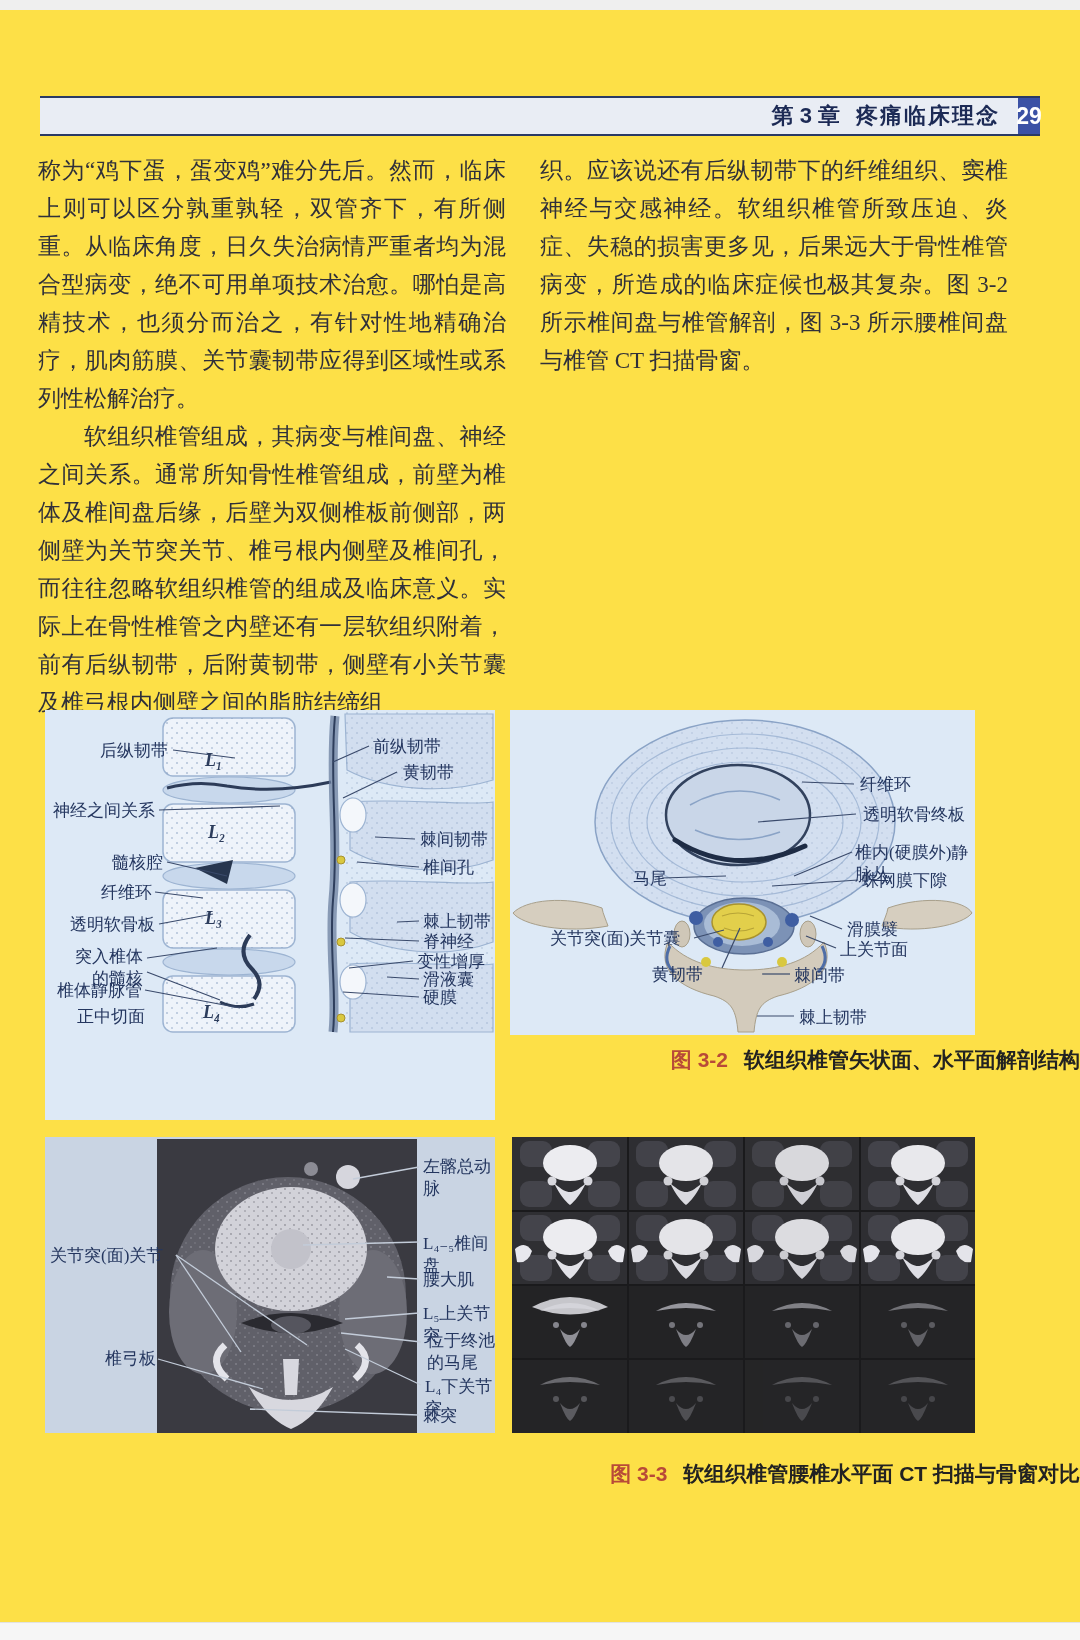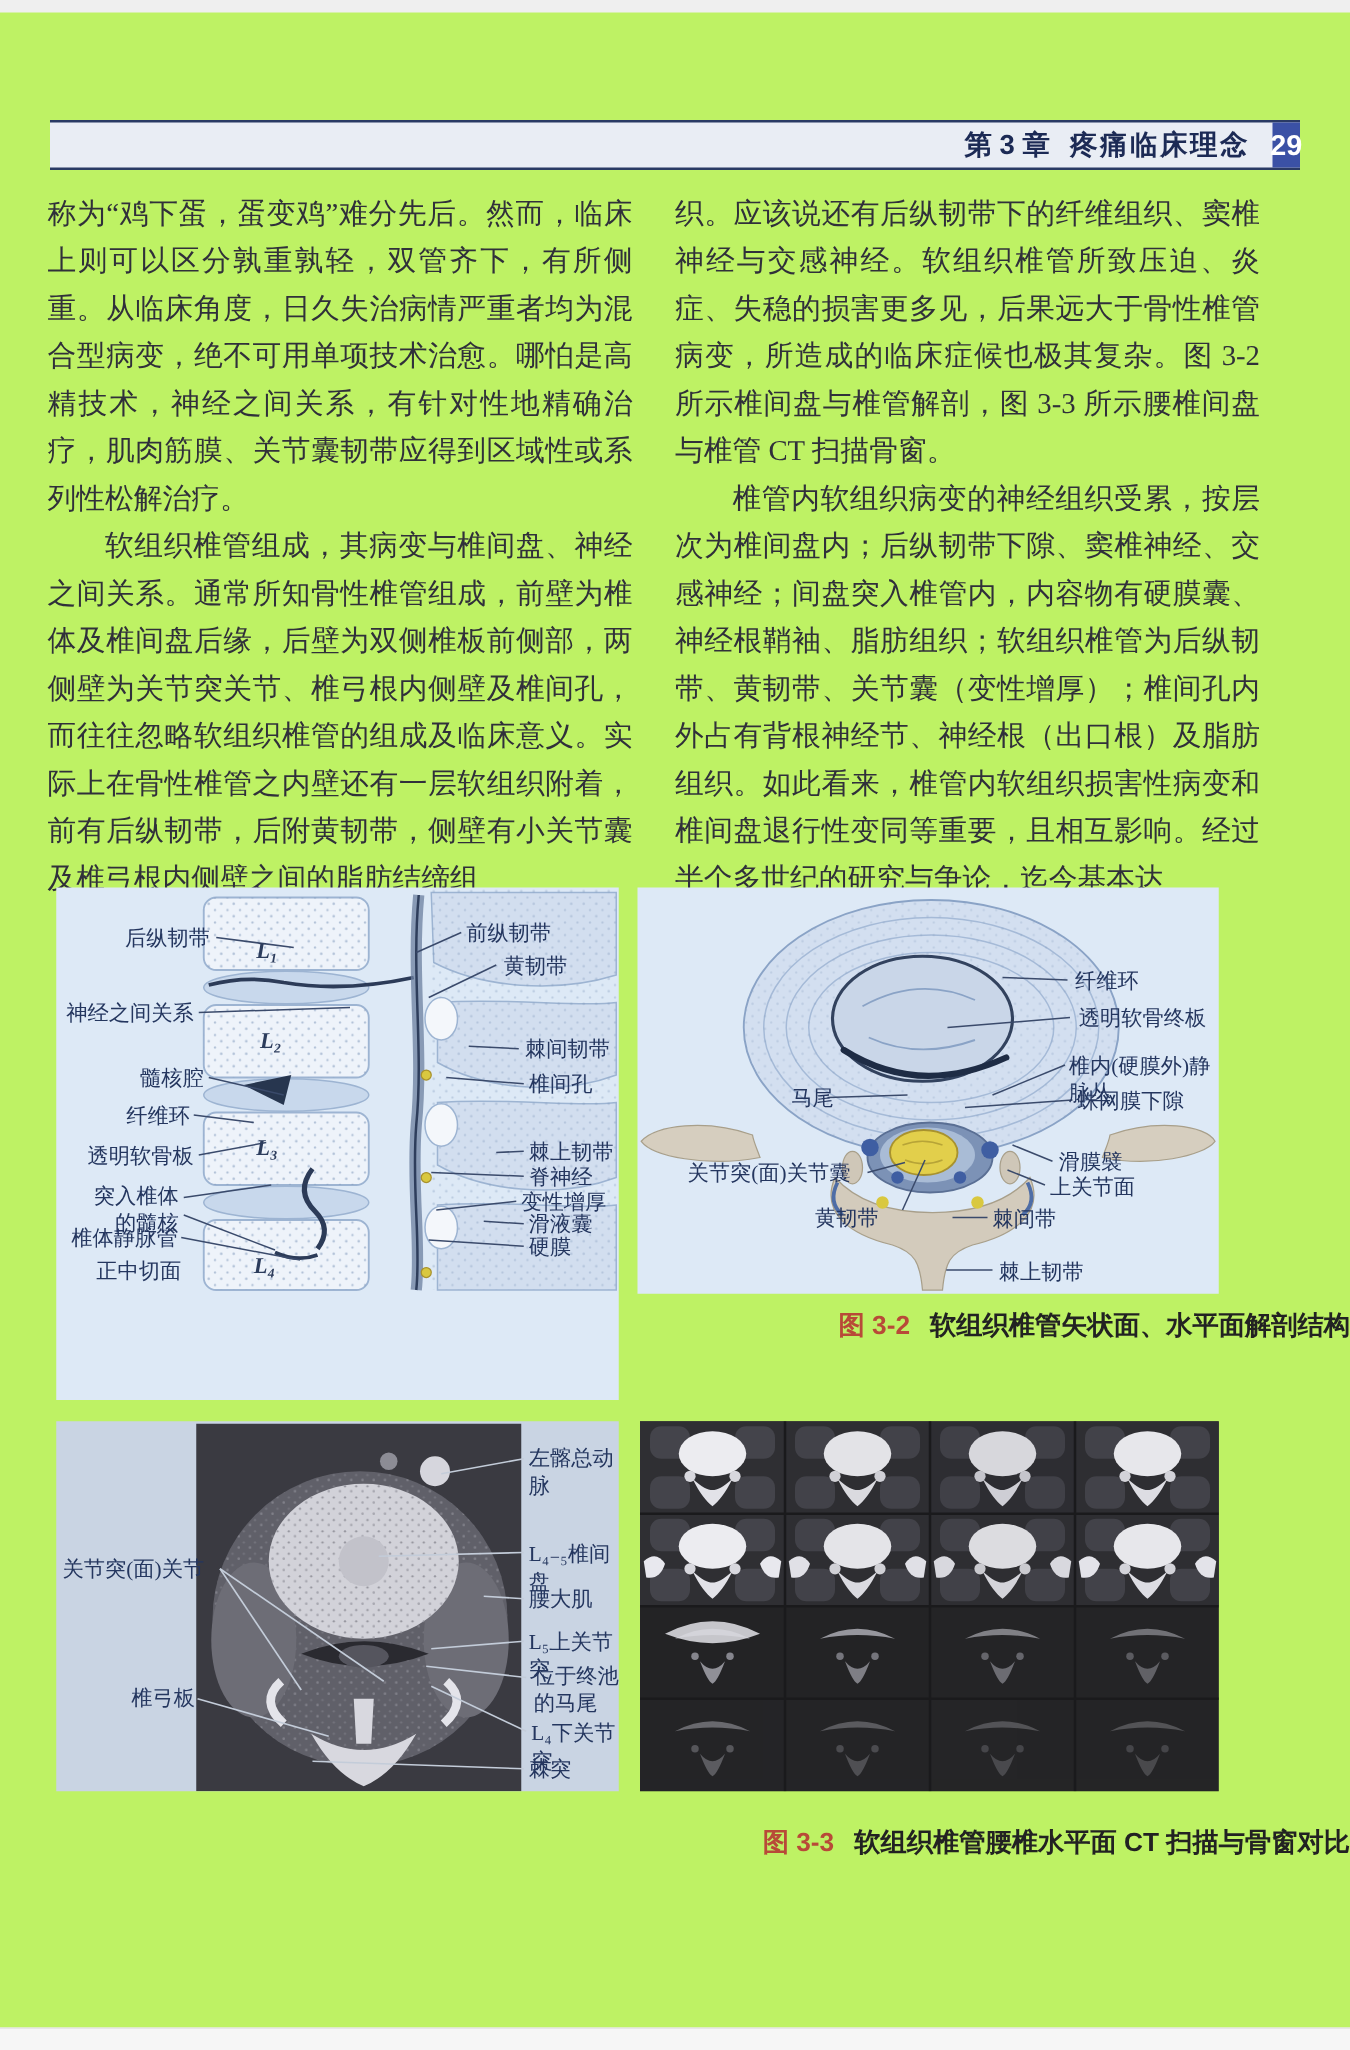--- a/index.html
+++ b/index.html
@@ -1,18 +1,18 @@
 <!DOCTYPE html>
 <html><head>
 <meta charset="utf-8">
 <style>
   html,body { margin:0; padding:0; background:#e8e8e8; }
   .page {
     position:relative; width:1080px; height:1640px; margin:0 auto;
-    background:#bef264; overflow:hidden;
+    background:#fde047; overflow:hidden;
     font-family:"Liberation Serif","DejaVu Serif",serif;
   }
   .band-top { position:absolute; left:0; top:0; width:1080px; height:10px; background:#efefef; }
   .band-bottom { position:absolute; left:0; top:1622px; width:1080px; height:18px; background:#f6f6f6; border-top:1px solid #e2e2e2; }
 
   
   .header-bar {
     position:absolute; left:40px; top:96px; width:1000px; height:36px;
     background:#e9edf4; border-top:2px solid #2a3a64; border-bottom:2px solid #2a3a64;
     display:flex; align-items:center; justify-content:flex-end;
@@ -56,26 +56,25 @@
 
   <div class="header-bar">
     <div class="header-title">
       <span class="chapter">第 3 章</span>
       <span class="title">疼痛临床理念</span>
     </div>
     <div class="page-num">29</div>
   </div>
 
   <div class="col col-left">
-    <p>称为“鸡下蛋，蛋变鸡”难分先后。然而，临床上则可以区分孰重孰轻，双管齐下，有所侧重。从临床角度，日久失治病情严重者均为混合型病变，绝不可用单项技术治愈。哪怕是高精技术，神经之间关系，有针对性地精确治疗，肌肉筋膜、关节囊韧带应得到区域性或系列性松解治疗。</p>
+    <p>称为“鸡下蛋，蛋变鸡”难分先后。然而，临床上则可以区分孰重孰轻，双管齐下，有所侧重。从临床角度，日久失治病情严重者均为混合型病变，绝不可用单项技术治愈。哪怕是高精技术，也须分而治之，有针对性地精确治疗，肌肉筋膜、关节囊韧带应得到区域性或系列性松解治疗。</p>
     <p class="indent">软组织椎管组成，其病变与椎间盘、神经之间关系。通常所知骨性椎管组成，前壁为椎体及椎间盘后缘，后壁为双侧椎板前侧部，两侧壁为关节突关节、椎弓根内侧壁及椎间孔，而往往忽略软组织椎管的组成及临床意义。实际上在骨性椎管之内壁还有一层软组织附着，前有后纵韧带，后附黄韧带，侧壁有小关节囊及椎弓根内侧壁之间的脂肪结缔组</p>
   </div>
   <div class="col col-right">
     <p>织。应该说还有后纵韧带下的纤维组织、窦椎神经与交感神经。软组织椎管所致压迫、炎症、失稳的损害更多见，后果远大于骨性椎管病变，所造成的临床症候也极其复杂。图 3-2 所示椎间盘与椎管解剖，图 3-3 所示腰椎间盘与椎管 CT 扫描骨窗。</p>
-    <p class="indent">椎管内软组织病变的神经组织受累，按层次为椎间盘内；后纵韧带下隙、窦椎神经、交感神经；间盘突入椎管内，内容物有硬膜囊、神经根鞘袖、脂肪组织；软组织椎管为后纵韧带、黄韧带、关节囊（变性增厚）；椎间孔内外占有背根神经节、神经根（出口根）及脂肪组织。如此看来，椎管内软组织损害性病变和椎间盘退行性变同等重要，且相互影响。经过半个多世纪的研究与争论，迄今基本达</p>
   </div>
 
   <div class="fig-panel" style="left:45px; top:710px; width:450px; height:410px; background:#dde9f6;">
     <svg width="450" height="325" viewBox="0 0 450 325">
       <defs>
         <pattern id="spk" width="10" height="10" patternUnits="userSpaceOnUse">
           <circle cx="2" cy="3" r="1" fill="#7e97ba"></circle>
             <circle cx="7" cy="8" r="0.9" fill="#7e97ba"></circle>
         </pattern>
       </defs>

